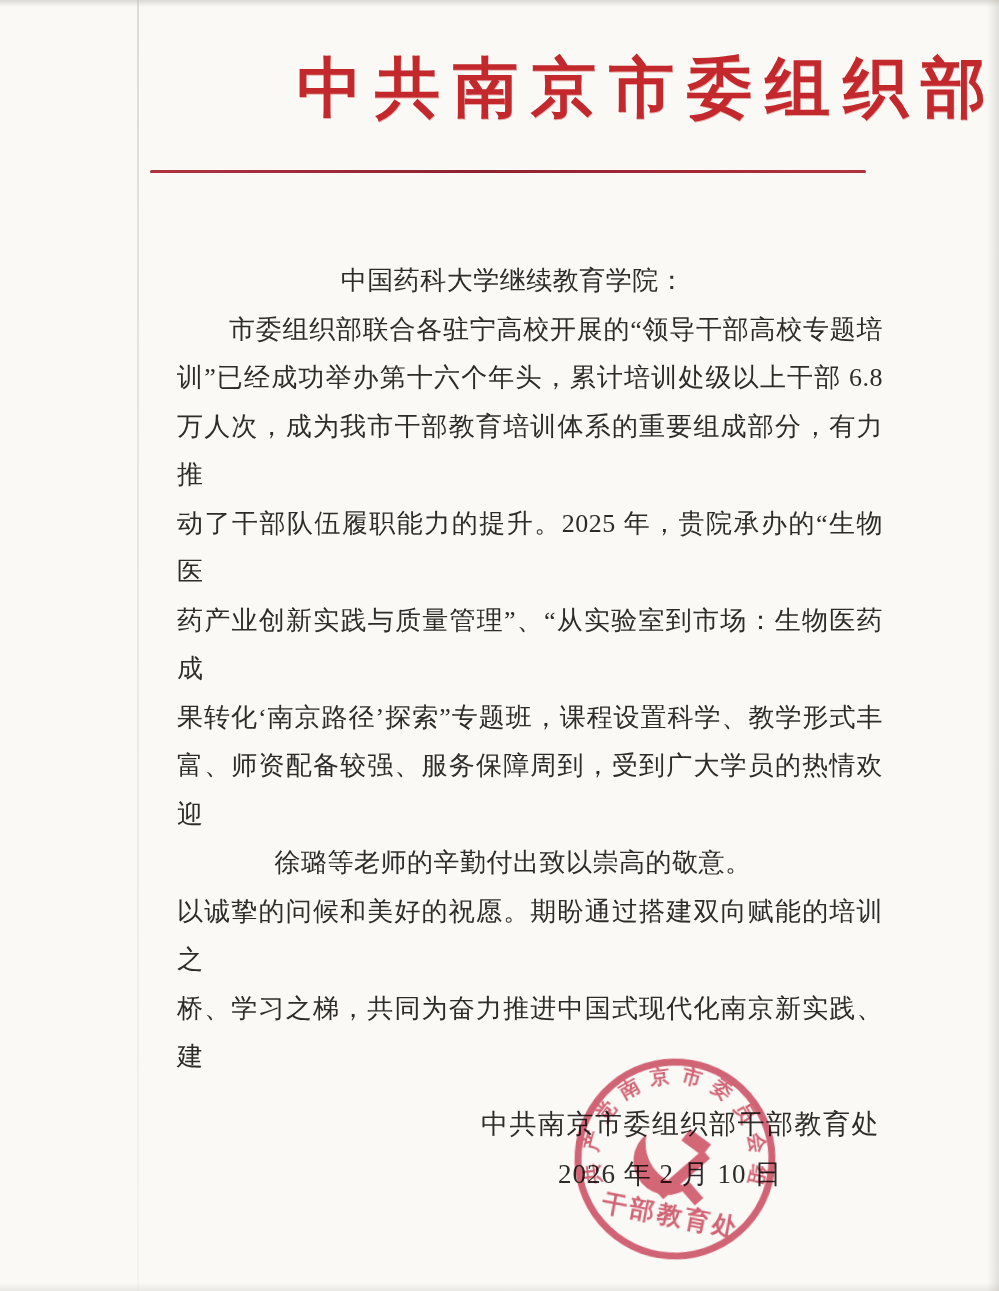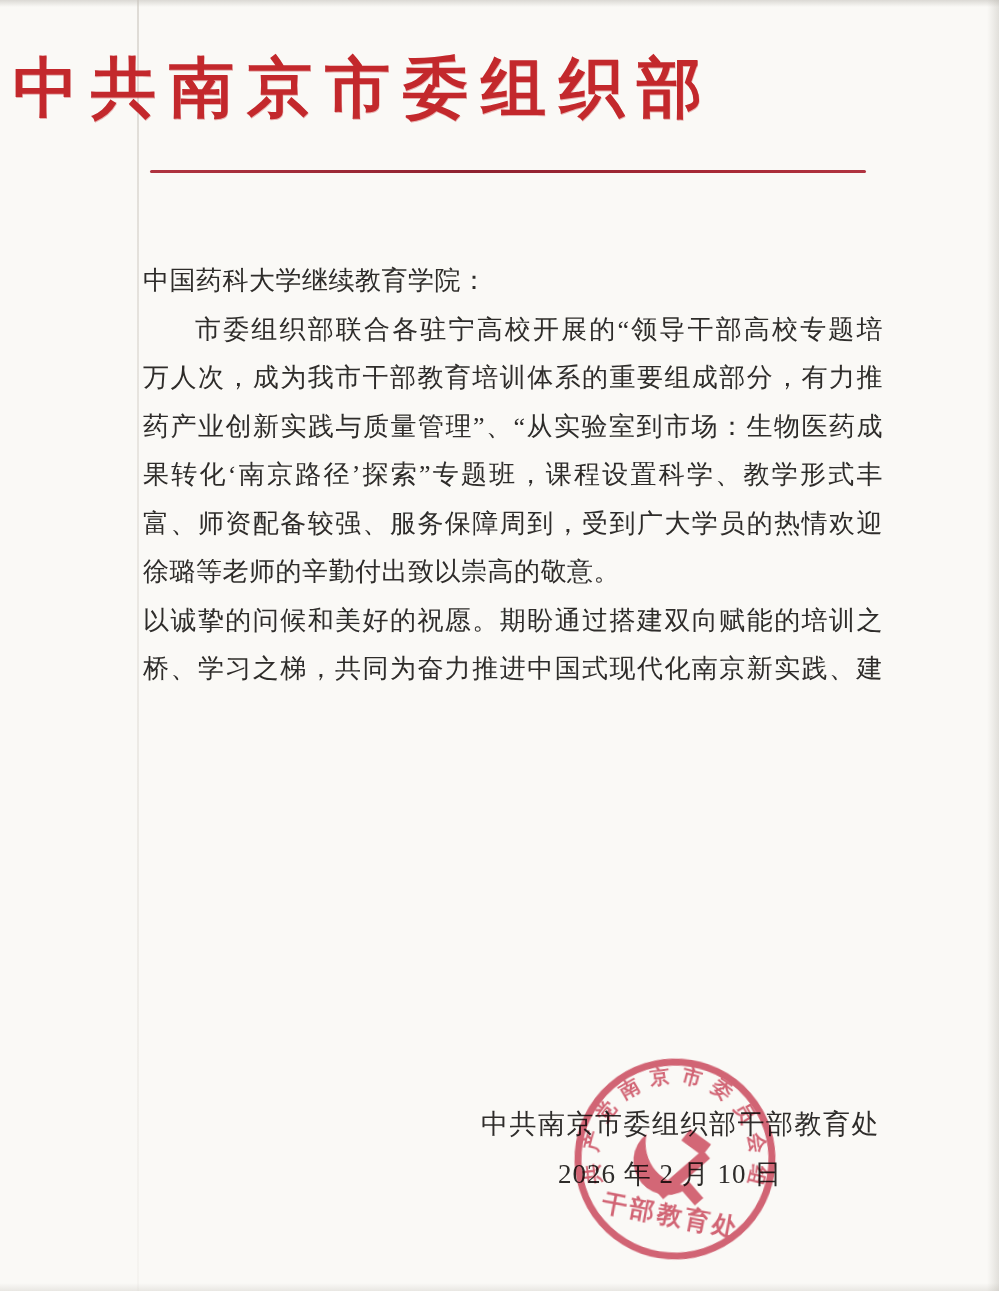--- a/index.html
+++ b/index.html
@@ -27,40 +27,40 @@
   }
   .fold-line {
     position: absolute; left: 137px; top: 0; width: 2px; height: 100%;
     background: linear-gradient(to bottom,
       rgba(200,195,187,0.55) 0%, rgba(208,203,195,0.4) 40%,
       rgba(210,205,197,0.28) 75%, rgba(210,205,197,0.12) 100%);
   }
   
   .letterhead-title {
     position: absolute; left: 0; top: 42px; width: 100%;
-    text-align: left;
+    text-align: right;
     font-size: 65px; font-weight: bold;
-    letter-spacing: 13px; padding-left: 13px; box-sizing: border-box;
+    letter-spacing: 13px; box-sizing: border-box;
     color: #c3282c;
     line-height: 92px;
     text-shadow: 0.5px 0.5px 0 rgba(195,40,44,0.35);
   }
   .letterhead-rule {
     position: absolute; left: 150px; top: 170px; width: 716px; height: 3px;
     background: linear-gradient(to right, #b03440, #8e2230 45%, #a82a36 80%, #b03440);
     border-radius: 2px;
   }
   
   .letter-body {
     position: absolute; left: 143px; top: 257px; width: 740px;
     font-size: 26px; line-height: 48.5px;
     letter-spacing: 0.5px;
   }
-  .ln { text-align: left; }
-  .ln.j { text-align: justify; text-align-last: justify; }
+  .ln { text-align: center; }
+  .ln.j { text-align: justify; text-align-last: justify; margin-left: 34px; }
   .ln.ind { text-indent: 2em; }
   
   .signature-line {
     position: absolute; top: 1106px; right: 119px;
     font-size: 27px; letter-spacing: 1.5px; color: #2e2c2a;
   }
   .date-line {
     position: absolute; top: 1156px; left: 558px; width: 240px;
     text-align: left; font-size: 27px; letter-spacing: 1px; color: #2e2c2a;
   }
@@ -83,21 +83,23 @@
   <div class="scan-right-edge"></div>
   <div class="scan-bottom-edge"></div>
   <div class="fold-line"></div>
 
   <div class="letterhead-title">中共南京市委组织部</div>
   <div class="letterhead-rule"></div>
 
   <div class="letter-body">
     <div class="ln">中国药科大学继续教育学院：</div>
     <div class="ln ind j">市委组织部联合各驻宁高校开展的“领导干部高校专题培</div>
+    <div class="ln j">训”已经成功举办第十六个年头，累计培训处级以上干部 6.8</div>
     <div class="ln j">万人次，成为我市干部教育培训体系的重要组成部分，有力推</div>
+    <div class="ln j">动了干部队伍履职能力的提升。2025 年，贵院承办的“生物医</div>
     <div class="ln j">药产业创新实践与质量管理”、“从实验室到市场：生物医药成</div>
     <div class="ln j">果转化‘南京路径’探索”专题班，课程设置科学、教学形式丰</div>
     <div class="ln j">富、师资配备较强、服务保障周到，受到广大学员的热情欢迎</div>
     <div class="ln">徐璐等老师的辛勤付出致以崇高的敬意。</div>
     <div class="ln j">以诚挚的问候和美好的祝愿。期盼通过搭建双向赋能的培训之</div>
     <div class="ln j">桥、学习之梯，共同为奋力推进中国式现代化南京新实践、建</div>
   </div>
 
   <div class="signature-line">中共南京市委组织部干部教育处</div>
   <div class="date-line">2026 年 2 月 10 日</div>

